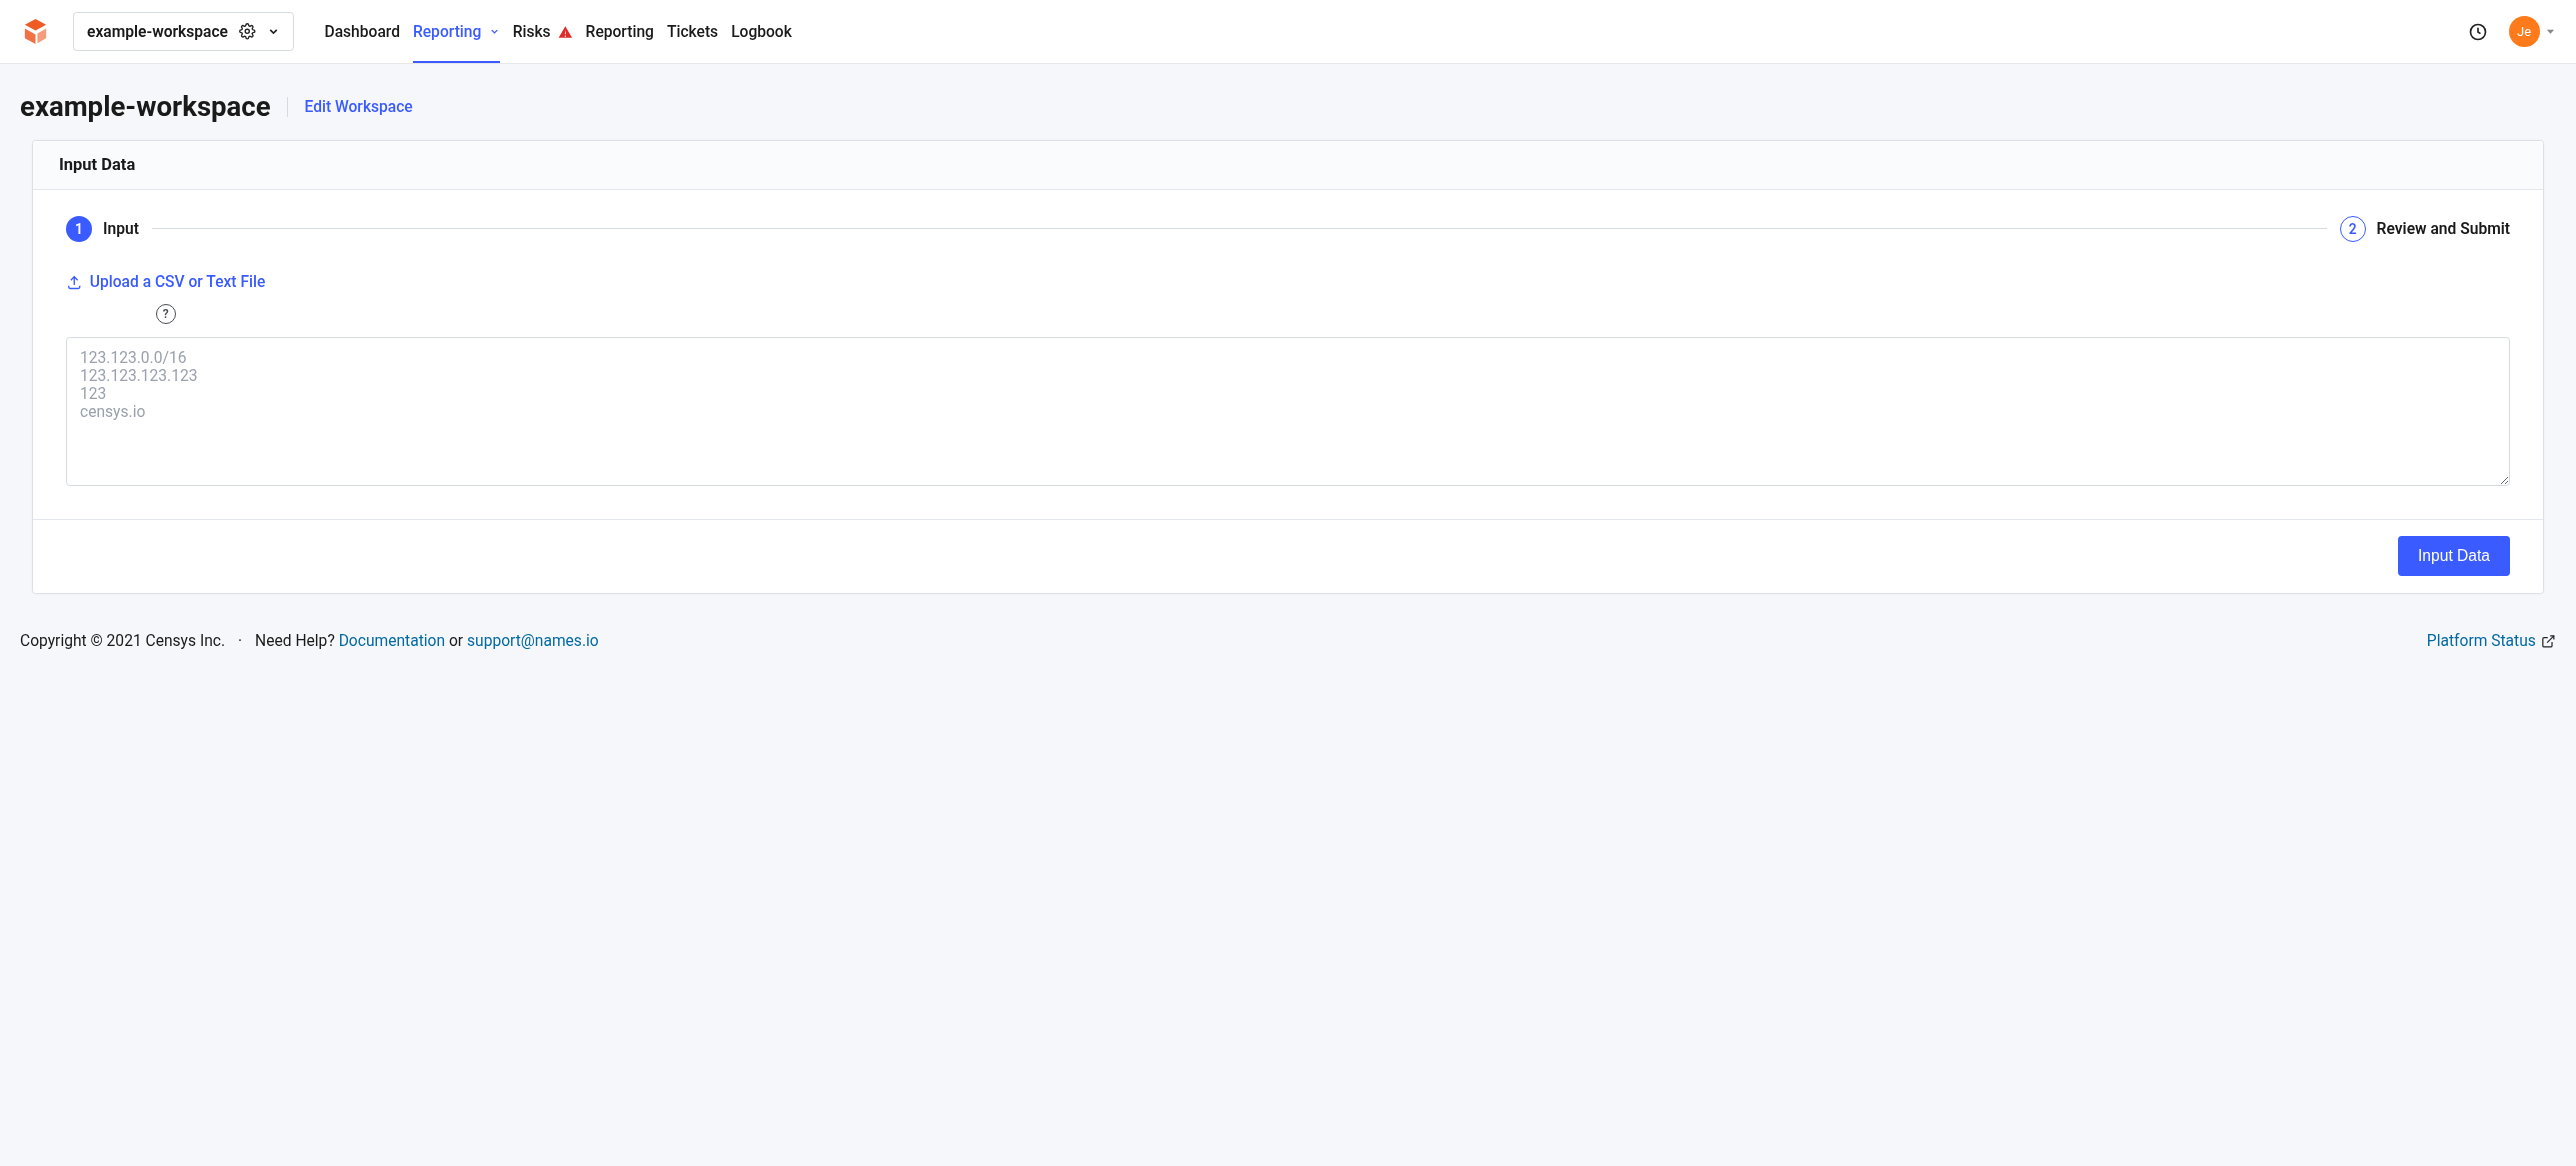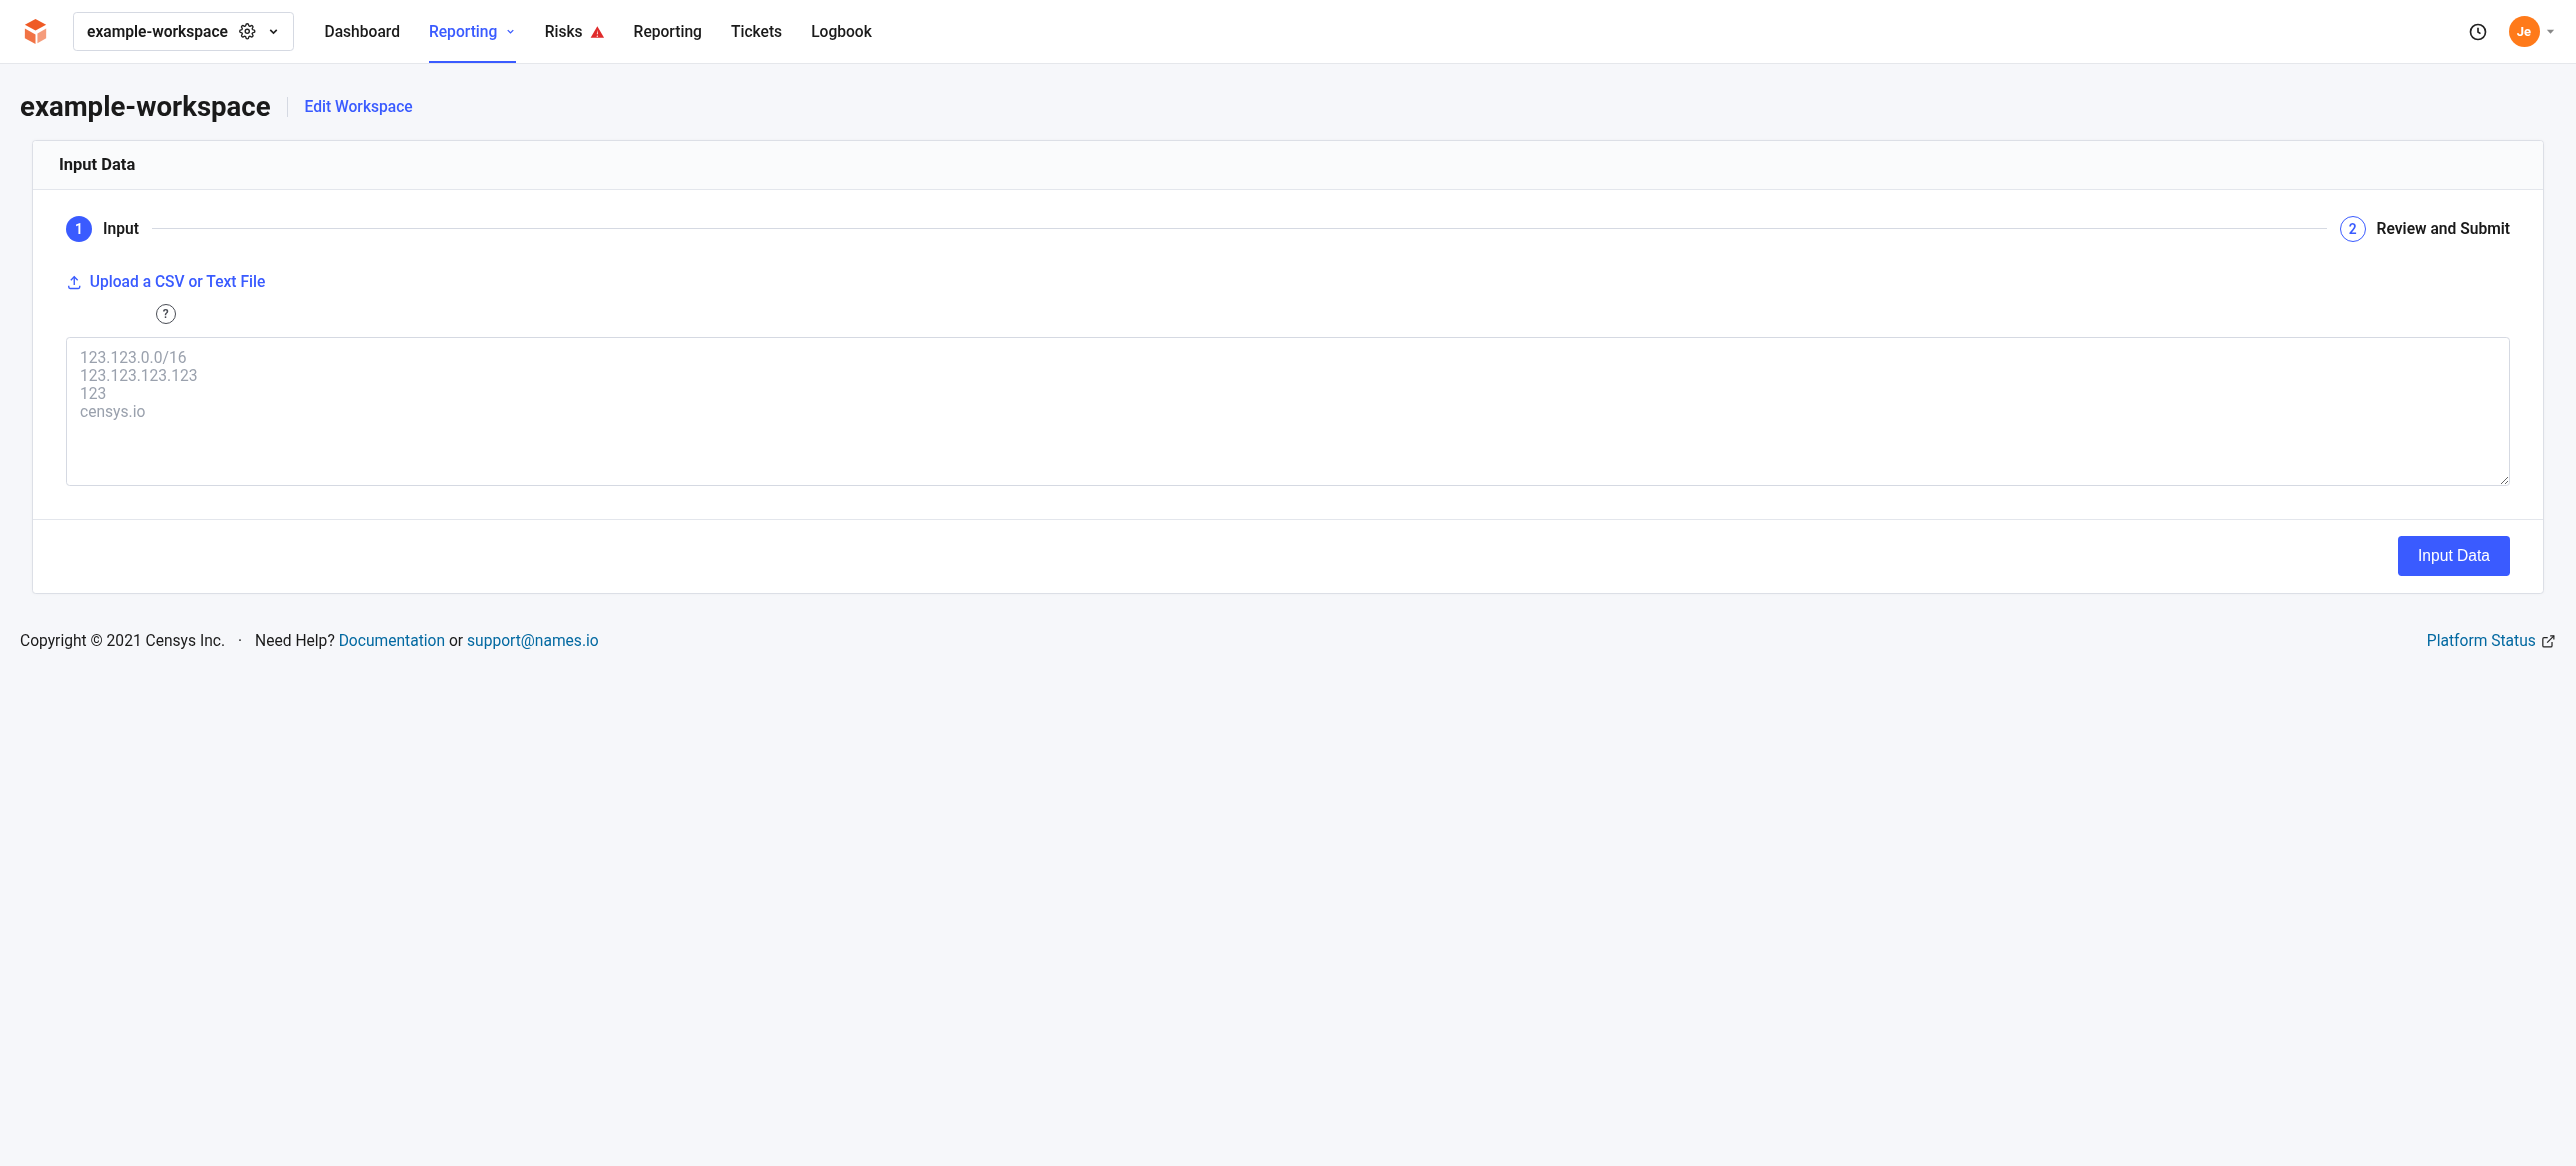--- a/index.html
+++ b/index.html
@@ -32,21 +32,21 @@
     padding: 9.2px 13px;
     font-weight: 600;
     cursor: pointer;
     background:#fff;
     font-size: 15.6px;
   }
   .nav-tabs {
     display: flex;
     align-items: center;
     margin-left: 31px;
-    gap: 29px;
+    gap: 13px;
     height: 100%;
   }
   .nav-tab {
     display: flex;
     align-items: center;
     gap: 7.3px;
     height: 100%;
     font-weight: 500;
     color: #1a1a1a;
     cursor: pointer;
@@ -63,21 +63,21 @@
     width: 27.6px; height: 27.6px;
     display: inline-flex; align-items: center; justify-content: center;
     cursor: pointer;
   }
   .avatar {
     width: 31px; height: 31px;
     border-radius: 50%;
     background: #ff7a1a;
     color: #fff;
     display: flex; align-items: center; justify-content: center;
-    font-weight: 700;
+    font-weight: 400;
     font-size: 13px;
     margin-left: 16.5px;
   }
   .caret-wrap { margin-left: 5.5px; color: #888; cursor:pointer; }
 
   
   .page-header {
     display: flex;
     align-items: center;
     padding: 26px 20px 16.5px;

